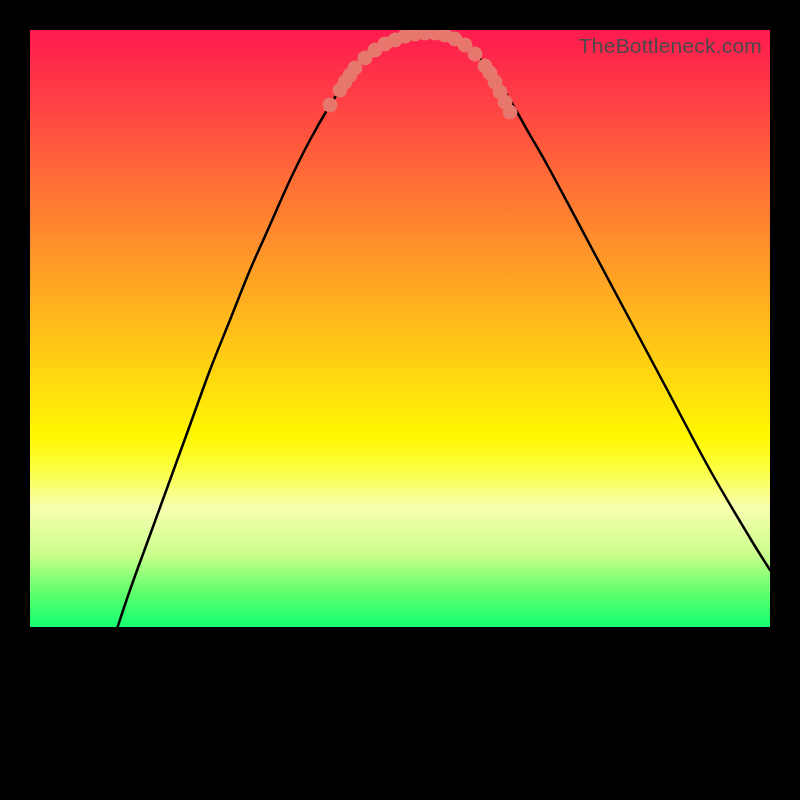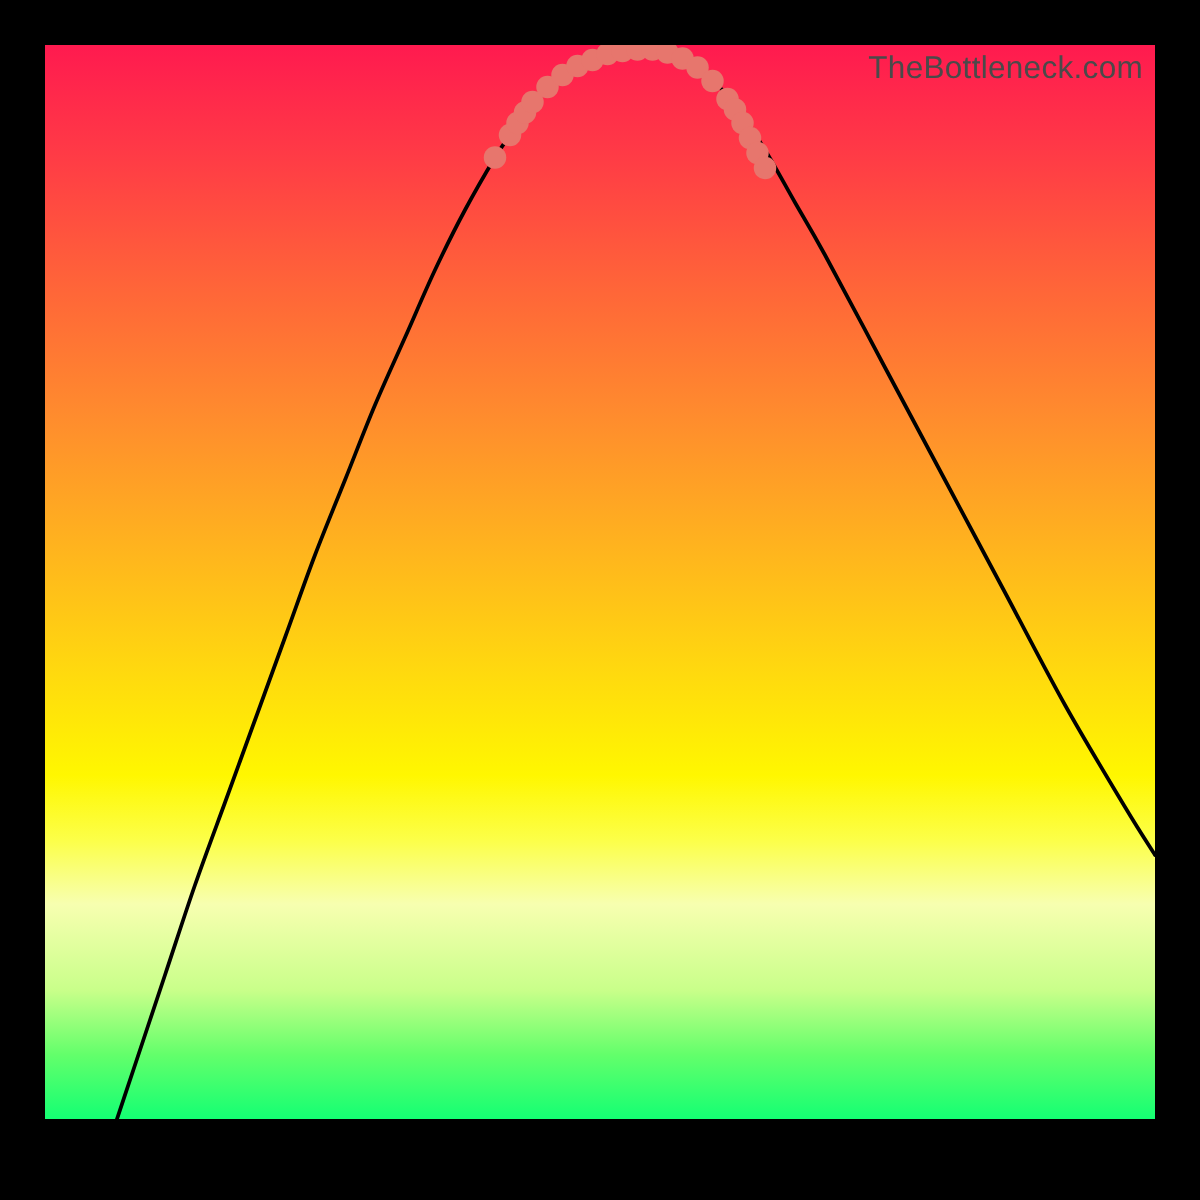--- a/index.html
+++ b/index.html
@@ -17,21 +17,21 @@
     top: 0;
     width: 800px;
     height: 800px;
     background: #000;
   }
   .plot {
     position: absolute;
     left: 30px;
     top: 30px;
     width: 740px;
-    height: 716px;
+    height: 597px;
     background: linear-gradient(to bottom,
       #ff1a4f 0%,
       #ff3a46 10%,
       #ff6339 22%,
       #ff8a2e 34%,
       #ffb11f 46%,
       #ffd80f 58%,
       #fff700 68%,
       #fcff48 74%,
       #f7ffb0 80%,

